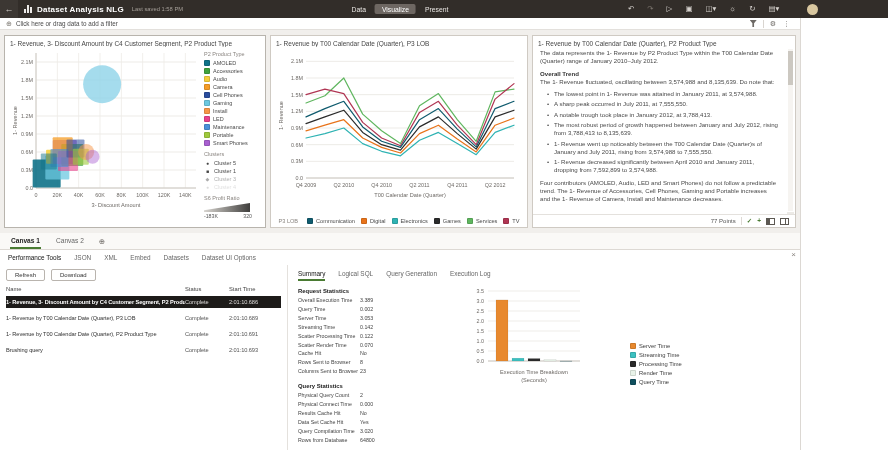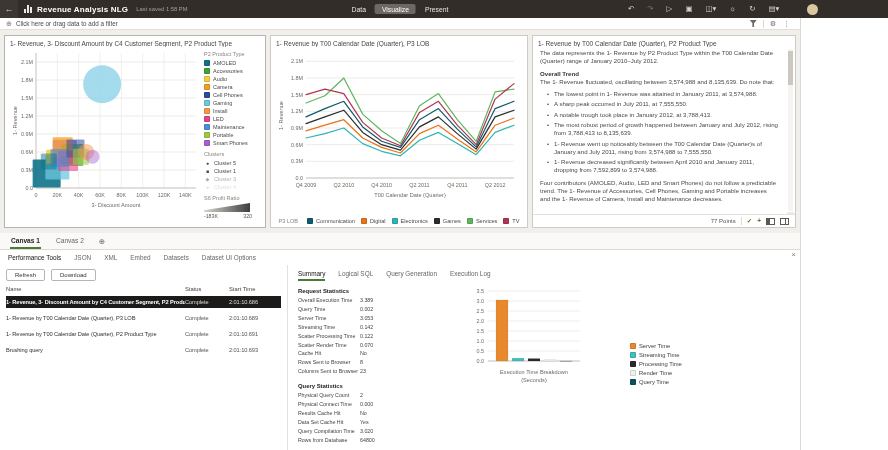--- a/index.html
+++ b/index.html
@@ -129,21 +129,21 @@
 
 <div class="app">
 
   <header class="topbar">
     <div class="tb-back">←</div>
     <div class="tb-logo">
         <i></i>
         <i></i>
         <i></i>
       </div>
-    <div class="tb-title">Revenue Analysis NLG</div>
+    <div class="tb-title">Dataset Analysis NLG</div>
     <div class="tb-saved">Last saved 1:58 PM</div>
     <div class="tb-tabs">
 
         <span class="tb-tab">Data</span>
 
         <span class="tb-tab pill">Visualize</span>
 
         <span class="tb-tab">Present</span>
       </div>
     <div class="tb-icons">

